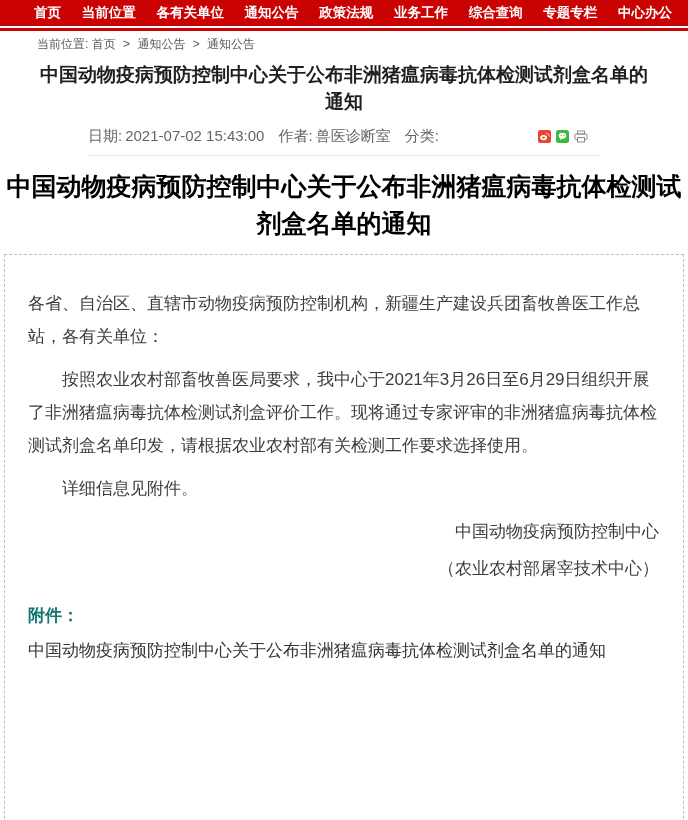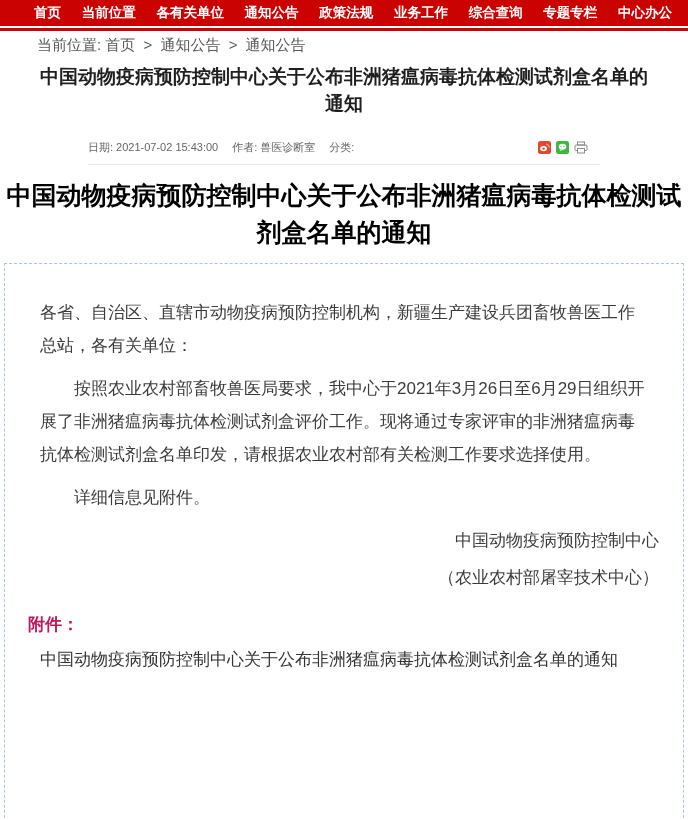--- a/index.html
+++ b/index.html
@@ -14,58 +14,58 @@
     display:flex; align-items:center; justify-content:space-between;
     padding:0 10px 0 28px;
   }
   .nav-item {
     color:#ffffff; font-size:13.5px; font-weight:bold;
     text-decoration:none; padding:0 6px; white-space:nowrap; cursor:pointer;
   }
   .nav-underline { height:3px; background:#cb0202; margin-top:2px; }
   
   .breadcrumb {
-    padding:5px 0 3px 37px; font-size:15px; color:#595959;
+    padding:5px 0 3px 37px; font-size:12px; color:#595959;
   }
   .breadcrumb a { color:#595959; text-decoration:none; cursor:pointer; }
   .crumb-sep { margin:0 4px; }
   
   .page-title {
     width:622px; margin:5px auto 0;
     font-size:19px; line-height:27px; font-weight:bold;
     text-align:center; color:#1f1f1f;
   }
   
   .meta-row {
-    width:512px; margin:23px auto 0; padding-bottom:9px;
+    width:512px; margin:12px auto 0; padding-bottom:9px;
     border-bottom:1px solid #e8e8e8;
     display:flex; align-items:center; white-space:nowrap;
-    font-size:11px; color:#666666;
+    font-size:15px; color:#666666;
   }
   .meta-item { margin-right:14px; }
   .meta-label { margin-right:3px; }
   .share-icons { margin-left:auto; margin-right:12px; display:flex; align-items:center; gap:5px; }
   .share-icons span { display:inline-flex; cursor:pointer; }
   
   .article-title {
     margin:12px auto 0; width:688px;
     font-size:25px; line-height:37px; font-weight:bold;
     text-align:center; color:#000000;
   }
   
   .content-box {
     margin:12px 4px 0; height:610px;
     border:1px dashed #a8c5e2;
     padding:32px 24px 10px 23px;
     font-size:17px; color:#3c3c3c;
   }
-  .content-box p { line-height:33px; margin:0 12px 10px; }
+  .content-box p { line-height:33px; margin:0 0 10px; }
   .indent { text-indent:2em; }
   .sig { text-align:right; margin:3px 0 4px !important; }
-  .attach-label { font-weight:bold; color:#be185d; margin:14px 0 2px !important; }
+  .attach-label { font-weight:bold; color:#0f766e; margin:14px 0 2px !important; }
   .attach-link { color:#333333; cursor:pointer; }
 </style>
 </head>
 <body>
 
 <nav class="topnav">
   <a class="nav-item">首页</a>
   <a class="nav-item">当前位置</a>
   <a class="nav-item">各有关单位</a>
   <a class="nav-item">通知公告</a>

